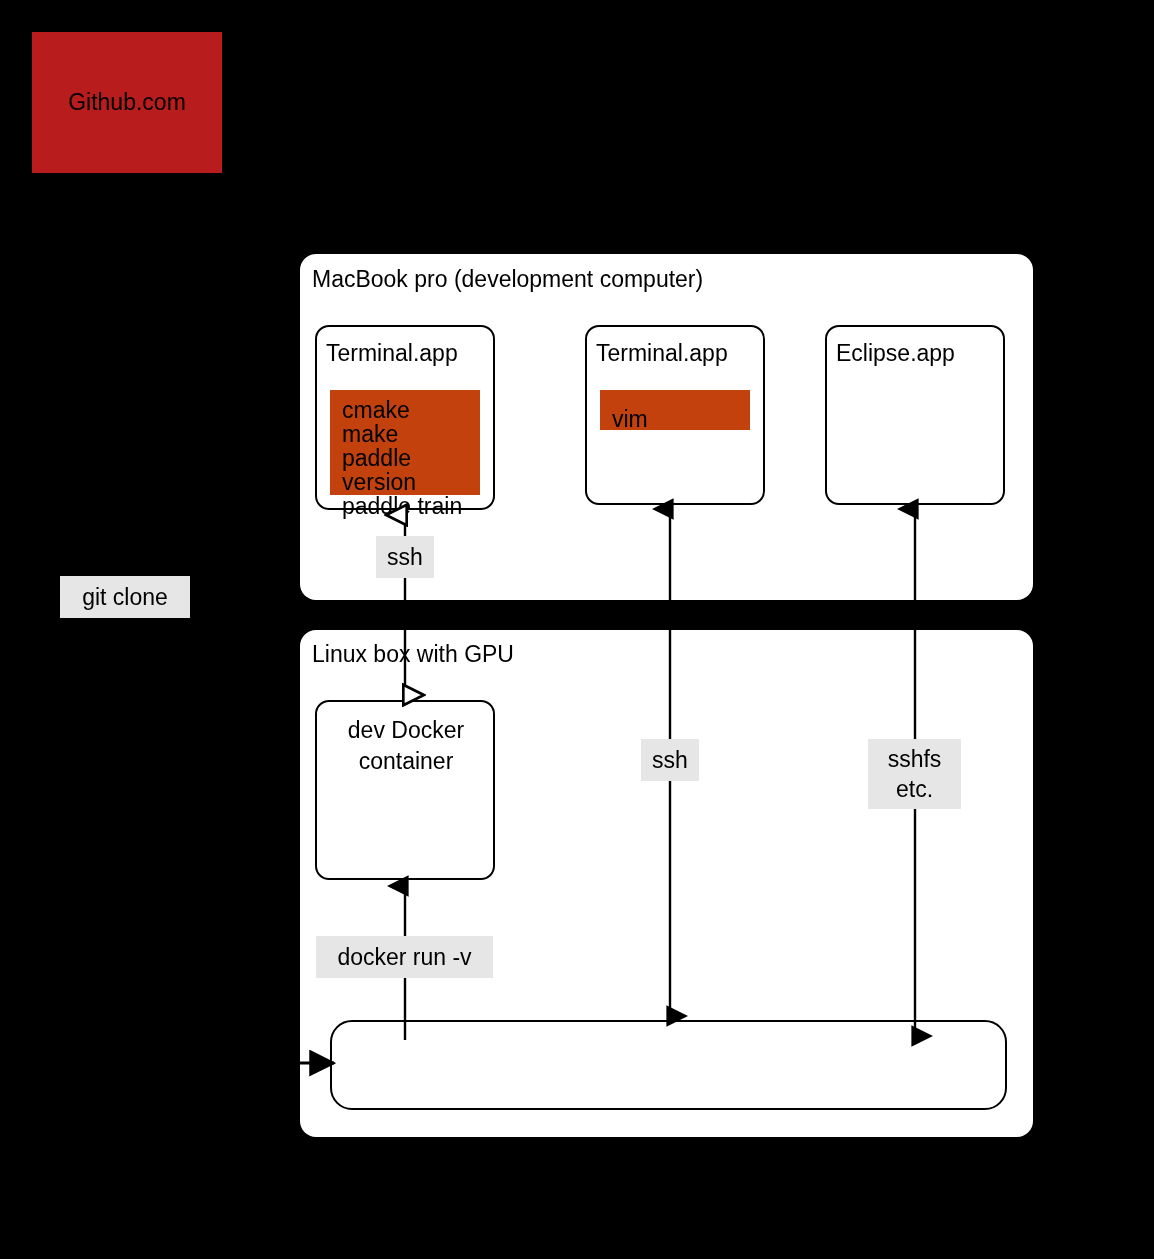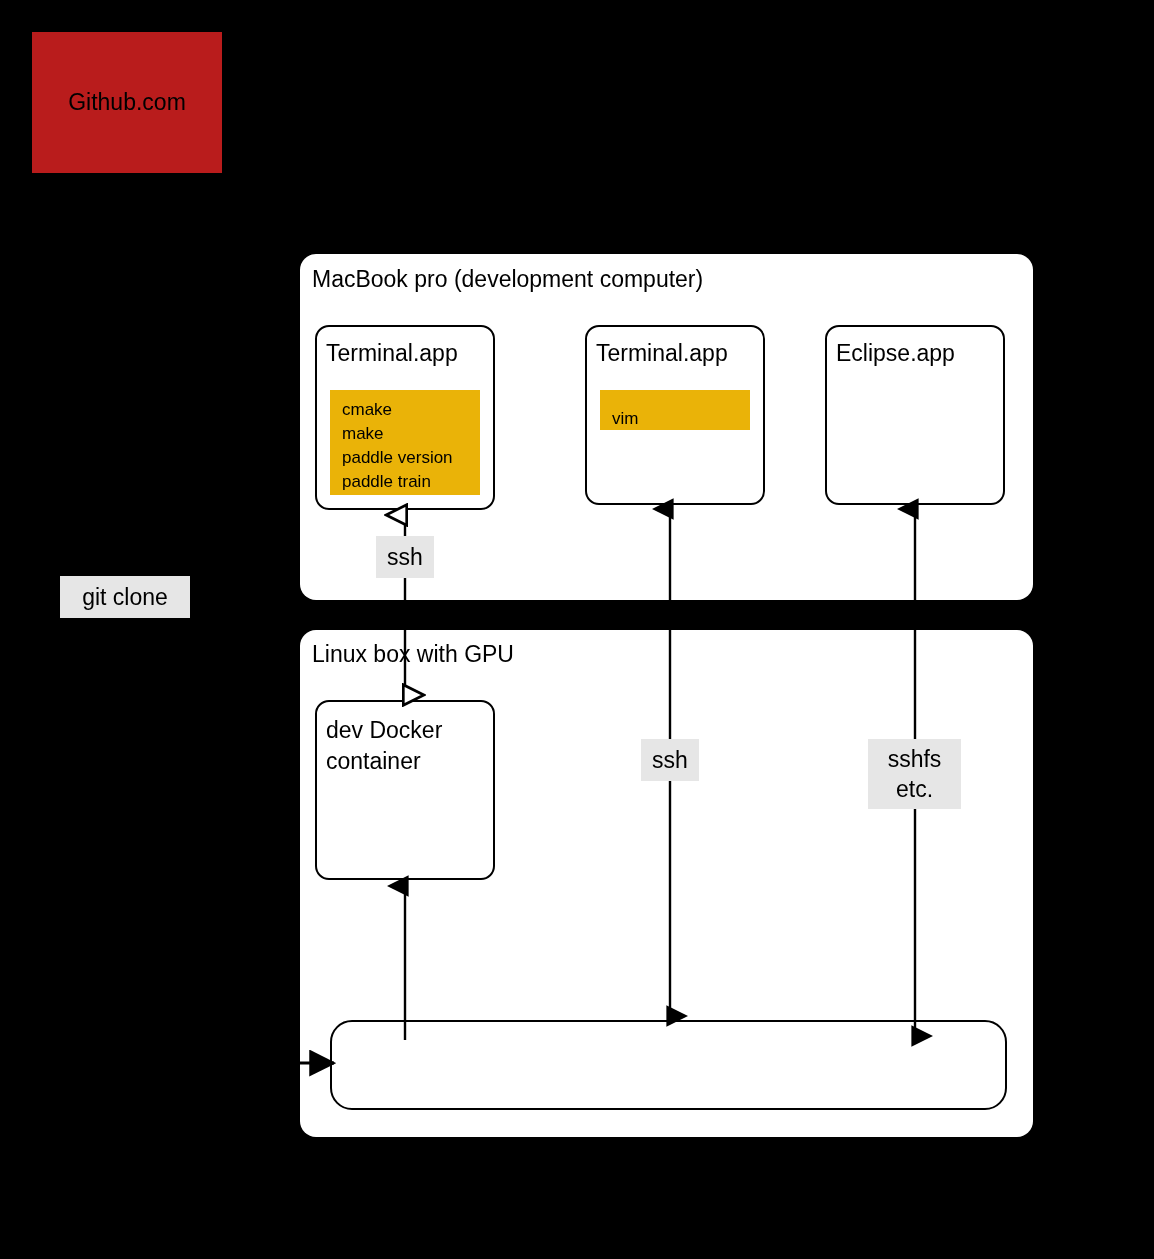--- a/index.html
+++ b/index.html
@@ -69,23 +69,23 @@
   .source-label {
     position: absolute;
     left: 330px; top: 1020px; width: 677px; height: 90px;
     display: flex; align-items: center; justify-content: center;
     color: #000000; font-size: 23px;
   }
 
   
   .cmdbox {
     position: absolute;
-    background: #eab308;
+    background: #c2410c;
     color: #000000;
-    font-size: 17px;
+    font-size: 23px;
     line-height: 24px;
     padding: 8px 0 8px 12px;
     box-sizing: border-box;
     white-space: pre-line;
   }
   .cmd-term1 { left: 330px; top: 390px; width: 150px; height: 105px; }
   .cmd-term2 { left: 600px; top: 390px; width: 150px; height: 40px; padding-top: 17px; }
 
   
   .edgelabel {
@@ -138,21 +138,21 @@
 paddle train</div>
 
   <div class="abs appbox app-term2"></div>
   <div class="app-title at-term2">Terminal.app</div>
   <div class="cmdbox cmd-term2">vim</div>
 
   <div class="abs appbox app-eclipse"></div>
   <div class="app-title at-eclipse">Eclipse.app</div>
 
   <div class="abs appbox app-docker"></div>
-  <div class="app-title at-docker" style="white-space:pre-line;">dev Docker
+  <div class="app-title at-docker" style="white-space:pre-line;text-align:center;">dev Docker
 container</div>
 
   <div class="abs appbox app-source"></div>
 
   <svg class="overlay" viewBox="0 0 1154 1259">
     <defs>
       <marker id="mk-filled-up" viewBox="0 0 12 12" refX="6" refY="10" markerWidth="9" markerHeight="9" orient="auto-start-reverse">
         <path d="M6 0 L12 12 L0 12 Z" fill="#000000"></path>
       </marker>
       <marker id="mk-hollow-up" viewBox="0 0 14 14" refX="7" refY="12" markerWidth="10" markerHeight="10" orient="auto-start-reverse">
@@ -171,20 +171,23 @@
 
     <line x1="405" y1="1040" x2="405" y2="886" stroke="#000000" stroke-width="2.4" marker-end="url(#mk-filled-up)"></line>
 
     <line x1="300" y1="1063" x2="334" y2="1063" stroke="#000000" stroke-width="3" marker-end="url(#mk-filled-right)"></line>
   </svg>
 
   <div class="edgelabel lbl-ssh-top">
     <span>ssh</span>
   </div>
 
+  <div class="edgelabel lbl-dockerrun">
+    <span>docker run -v</span>
+  </div>
 
   <div class="edgelabel lbl-ssh-mid">
     <span>ssh</span>
   </div>
 
   <div class="edgelabel lbl-sshfs">
     <span style="white-space:pre-line;">sshfs
 etc.</span>
   </div>
 

